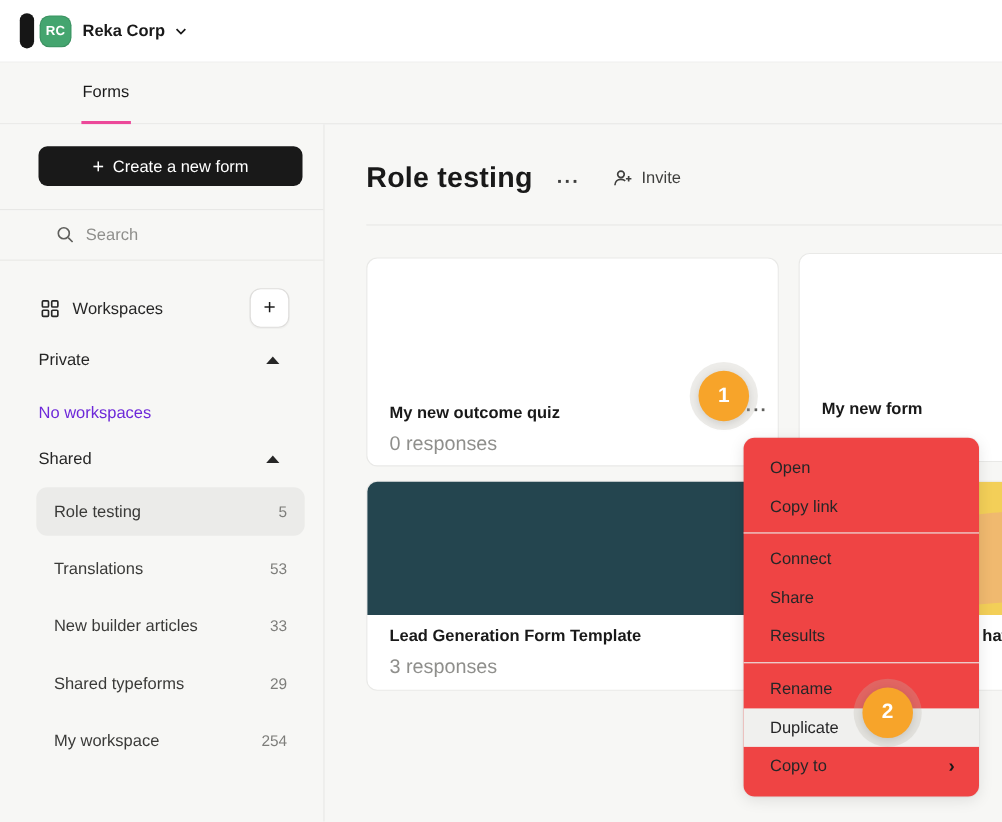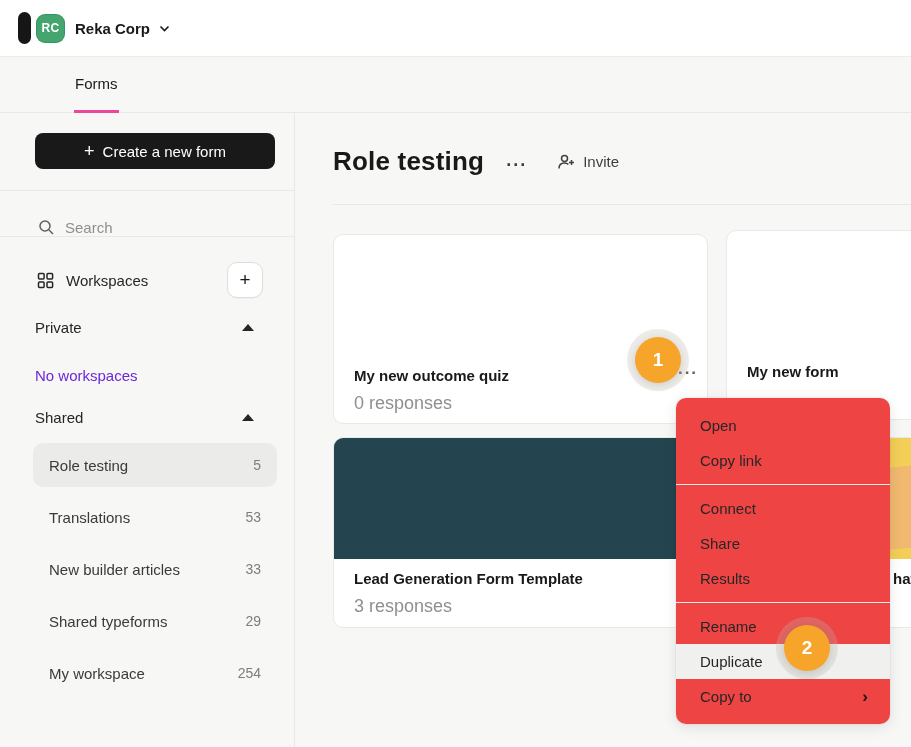--- a/index.html
+++ b/index.html
@@ -27,21 +27,21 @@
   
   .sidebar { position:absolute; left:0; top:113px; width:295px; height:634px;
     background:#f7f7f5; border-right:1px solid #e8e8e6; }
   .create-btn { position:absolute; left:35px; top:20px; width:240px; height:36px;
     background:#191919; color:#fff; border:none; border-radius:8px; font-size:15px;
     font-family:"Liberation Sans",sans-serif; display:flex; align-items:center; justify-content:center;
     gap:8px; cursor:pointer; }
   .create-plus { font-size:18px; font-weight:400; line-height:1; }
   .search-row { position:absolute; left:0; top:77px; width:294px; height:47px;
     border-top:1px solid #e8e8e6; border-bottom:1px solid #e8e8e6;
-    display:flex; align-items:flex-end; padding-left:38px; gap:10px; }
+    display:flex; align-items:center; padding-left:51px; gap:10px; }
   .search-ph { font-size:15px; color:#8f8f8c; }
   .ws-row { position:absolute; left:0; top:148px; width:294px; height:38px;
     display:flex; align-items:center; padding-left:37px; gap:12px; }
   .ws-label { font-size:15px; color:#262626; }
   .ws-add { position:absolute; left:227px; top:1px; width:36px; height:36px; background:#fff;
     border:1px solid #dedddb; border-radius:10px; font-size:19px; font-weight:300; color:#191919;
     display:flex; align-items:center; justify-content:center; cursor:pointer;
     box-shadow:0 1px 1px rgba(0,0,0,.03); font-family:"Liberation Sans",sans-serif; }
   .sec-header { position:absolute; left:0; width:294px; height:24px; display:flex; align-items:center;
     padding:0 40px 0 35px; font-size:15px; color:#262626; cursor:pointer; }

